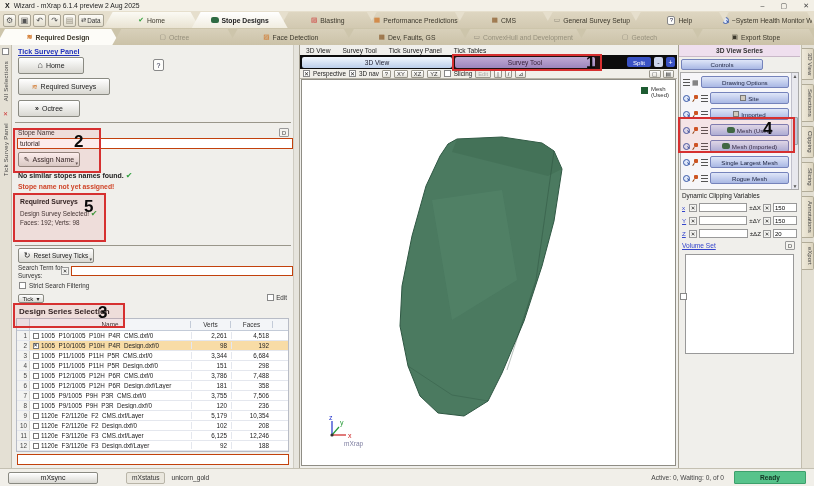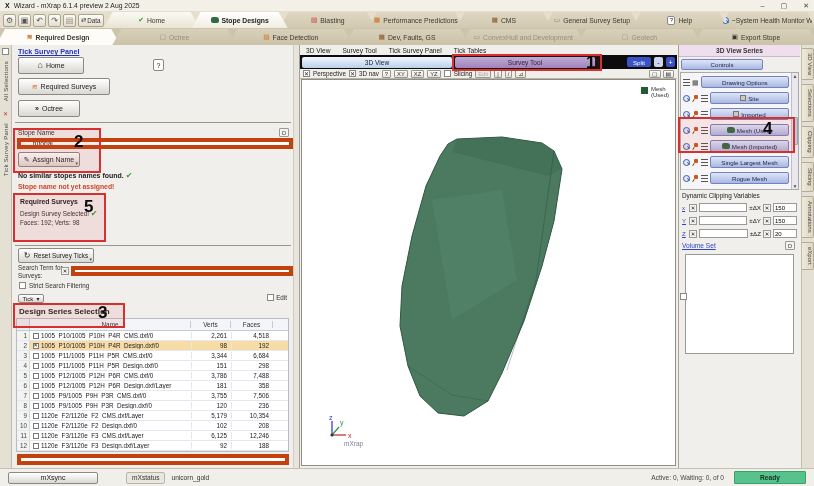--- a/index.html
+++ b/index.html
@@ -61,21 +61,21 @@
   
   .left-panel{position:absolute;top:0;left:13px;width:287px;bottom:0;background:#f0efeb;border-right:1px solid #a7a294}
   .lp-scroll{position:absolute;top:0;right:0;width:6px;bottom:0;background:#e6e4dd;border-left:1px solid #cfccc2}
   .lp-header{position:absolute;top:2px;left:5px;font-size:7.2px;font-weight:bold;color:#2233bb;text-decoration:underline}
   .btn3d{border:1px solid #8a8a82;background:linear-gradient(#ffffff,#d9d8d2);border-radius:2px;
          display:inline-flex;align-items:center;justify-content:center;gap:3px;font-size:7px;color:#222;
          box-shadow:inset 0 1px 0 rgba(255,255,255,.7)}
   .corner{position:absolute;right:1px;bottom:0;font-size:5px;color:#555;line-height:1}
   .hr{position:absolute;left:2px;right:8px;height:0;border-top:1px solid #9a968a}
   .lbl{font-size:6.6px;color:#333}
-  .tinput{border:4px solid #c2410c;background:#fff;font-size:6.6px;font-family:"Liberation Sans",sans-serif;padding:0 12px;height:11px;color:#222}
+  .tinput{border:1px solid #c2410c;background:#fff;font-size:6.6px;font-family:"Liberation Sans",sans-serif;padding:0 2px;height:11px;color:#222}
   .dbtn{width:10px;height:9px;border:1px solid #999;background:#f4f3ef;font-size:5.8px;display:inline-flex;align-items:center;justify-content:center;color:#444;border-radius:1px}
   .msg-bold{font-size:7px;font-weight:bold;color:#1c1c1c}
   .msg-red{font-size:6.8px;font-weight:bold;color:#cf4428}
   .small{font-size:6.3px;color:#333}
 
   
   .grid-wrap{position:absolute;left:3px;right:10px;border:1px solid #b8bcc6;background:#fff}
   .thead{display:flex;height:12px;background:#f3f5f8;border-bottom:1px solid #c3cbd8;font-size:6.4px;color:#333;align-items:center}
   .trow{display:flex;height:10px;align-items:center;border-bottom:1px solid #e4e7ee;font-size:6.3px;color:#222;background:#fff}
   .trow.sel{background:#f8dca6}

